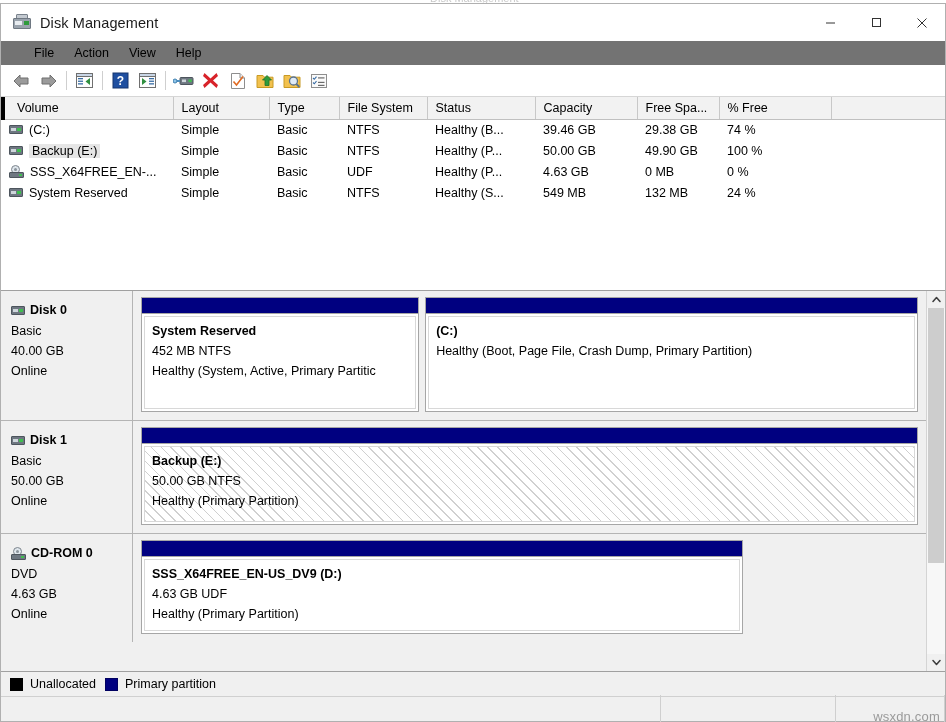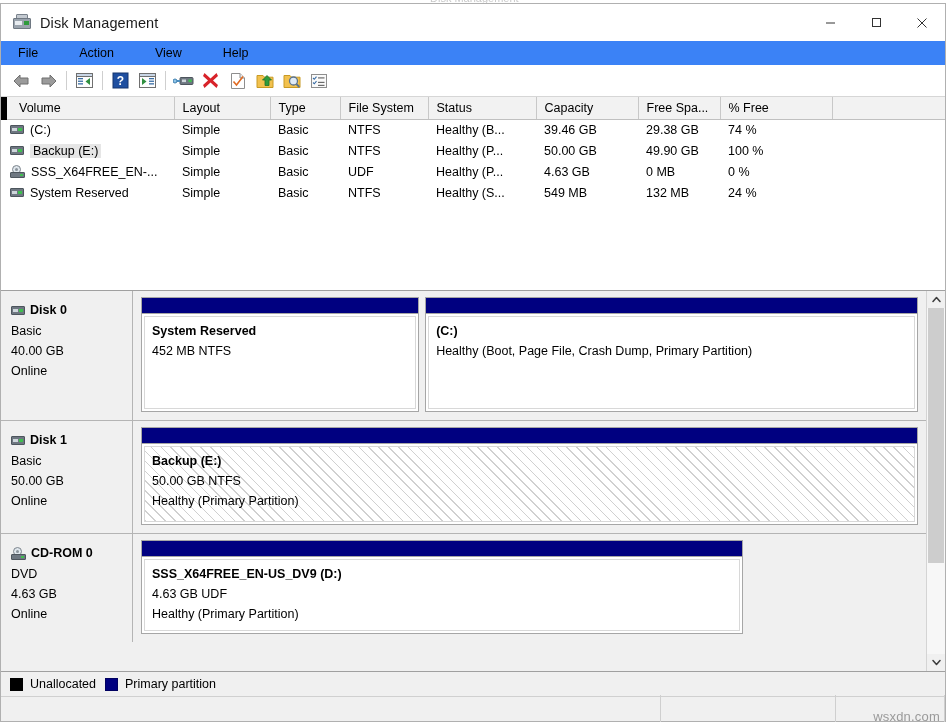--- a/index.html
+++ b/index.html
@@ -73,24 +73,23 @@
   .winbtn{
     width:46px;height:37px;display:flex;align-items:center;justify-content:center;
     font-size:13px;color:#2b2b2b;cursor:default;
   }
   .winbtn svg{display:block;}
 
   
   .menubar{
     height:24px;min-height:24px;
     display:flex;align-items:center;
-    padding-left:7px;
-    background:#3b82f6;
+    padding-left:23px;
+    background:#737373;
     font-size:12.5px;
-    gap:21px;
   }
   .menu-item{
     padding:3px 10px;color:#000;cursor:default;
   }
 
   
   .toolbar{
     height:31px;min-height:31px;
     background:#ffffff;
     display:flex;align-items:center;
@@ -122,21 +121,21 @@
     border-right:1px solid #c8c8c8;
     border-bottom:1px solid #c0c0c0;
     font-weight:normal;
     font-size:12.5px;
     text-align:left;
     padding:0 0 0 8px;
     color:#000;
     cursor:default;
     box-sizing:border-box;
   }
-  table.vol thead th:first-child{border-left:6px solid #000000;padding-left:12px;}
+  table.vol thead th:first-child{border-left:4px solid #000000;padding-left:12px;}
   table.vol tbody td{
     height:21px;
     padding:0 0 0 8px;
     font-size:12.5px;
     white-space:nowrap;
     overflow:hidden;
     box-sizing:border-box;
   }
   .vrow td:first-child{padding-left:6px;}
   .volcell{display:flex;align-items:center;gap:6px;}
@@ -552,20 +551,21 @@
             <div class="disk-meta">Basic</div>
             <div class="disk-meta">40.00 GB</div>
             <div class="disk-meta">Online</div>
           </div>
           <div class="disk-body">
             <div class="part" style="flex:36">
               <div class="cap"></div>
               <div class="inner">
                 <div class="pname">System Reserved</div>
                 <div>452 MB NTFS</div>
+                <div>Healthy (System, Active, Primary Partitic</div>
               </div>
             </div>
             <div class="part" style="flex:64">
               <div class="cap"></div>
               <div class="inner">
                 <div class="pname">(C:)</div>
                 <div>Healthy (Boot, Page File, Crash Dump, Primary Partition)</div>
               </div>
             </div>
           </div>

